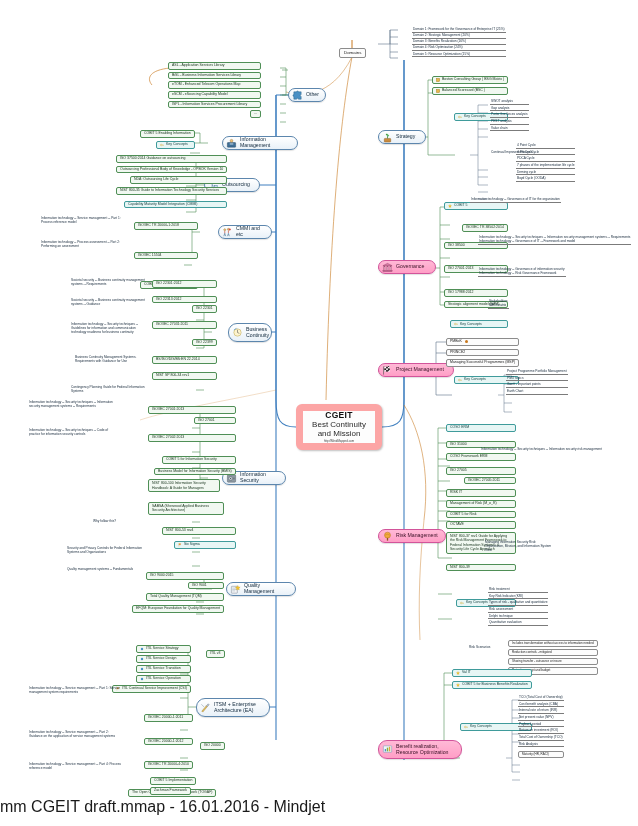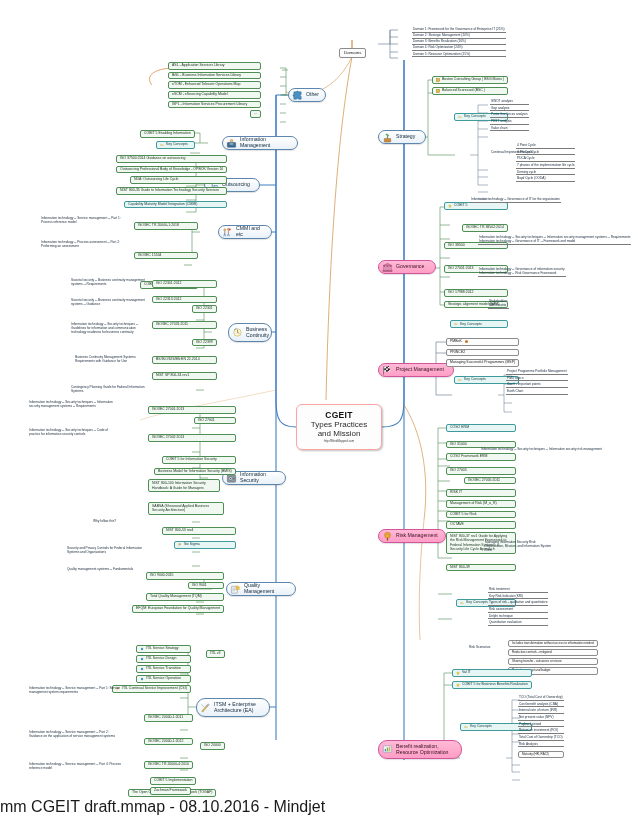--- a/index.html
+++ b/index.html
@@ -5,21 +5,21 @@
   html,body{margin:0;padding:0;background:#ffffff;}
   body{width:638px;height:826px;position:relative;overflow:hidden;
        font-family:"Liberation Sans","DejaVu Sans",sans-serif;color:#1a1a1a;}
   .canvas{position:absolute;left:0;top:0;width:638px;height:826px;}
   svg.links{position:absolute;left:0;top:0;width:638px;height:826px;pointer-events:none;}
 
   
   .node{position:absolute;box-sizing:border-box;line-height:1.05;}
 
   
-  .central{left:296px;top:404px;width:86px;height:46px;border:1px solid #fca5a5;
+  .central{left:296px;top:404px;width:86px;height:46px;border:7px solid #fca5a5;
            border-radius:6px;background:#fdfdfd;box-shadow:1px 1px 2px rgba(0,0,0,.25);
            display:flex;flex-direction:column;align-items:center;justify-content:center;}
   .central .t1{font-size:8.5px;font-weight:bold;letter-spacing:.3px;color:#111;}
   .central .t2{font-size:8px;color:#2b2b2b;text-align:center;line-height:1.18;}
   .central .t3{font-size:2.9px;color:#444;margin-top:1px;}
 
   
   .main{border-radius:9px;display:flex;align-items:center;padding:0 5px 0 3px;
         box-sizing:border-box;font-size:5.2px;min-height:14px;}
   .main .ic{width:11px;height:11px;margin-right:3px;flex:0 0 auto;display:block;}
@@ -108,21 +108,21 @@
     <path d="M204 185 L196 185 L196 160 L186 160 M196 172 L186 172 M196 186 L186 186 M196 200 L186 200 M196 212 L186 212 M196 185 L196 212" stroke="#4f8f56" fill="none" stroke-width=".6"></path>
     <path d="M200 232 L192 232 L192 228 L184 228 M192 232 L192 255 L184 255 M192 265 L184 265" stroke="#4f8f56" fill="none" stroke-width=".6"></path>
     <path d="M212 332 L204 332 L204 285 L196 285 M204 300 L196 300 M204 310 L196 310 M204 320 L196 320 M204 332 L204 348 L196 348 M204 360 L196 360 M204 375 L196 375 M204 390 L196 390" stroke="#4f8f56" fill="none" stroke-width=".6"></path>
     <path d="M208 478 L200 478 L200 412 L192 412 M200 428 L192 428 M200 440 L192 440 M200 452 L192 452 M200 468 L192 468 M200 478 L200 490 L192 490 M200 505 L192 505 M200 522 L192 522 M200 538 L192 538 M200 552 L192 552 M200 566 L192 566" stroke="#4f8f56" fill="none" stroke-width=".6"></path>
     <path d="M212 589 L204 589 L204 576 L196 576 M204 589 L196 589 M204 602 L196 602 M204 614 L196 614" stroke="#4f8f56" fill="none" stroke-width=".6"></path>
     <path d="M196 707 L188 707 L188 650 L180 650 M188 662 L180 662 M188 674 L180 674 M188 686 L180 686 M188 698 L180 698 M188 707 L188 718 L180 718 M188 730 L180 730 M188 742 L180 742 M188 758 L180 758 M188 770 L180 770 M188 782 L180 782" stroke="#4f8f56" fill="none" stroke-width=".6"></path>
   </svg>
 
   <div class="node central">
     <div class="t1">CGEIT</div>
-    <div class="t2">Types Practices</div>
+    <div class="t2">Best Continuity</div>
     <div class="t2">and Mission</div>
     <div class="t3">http://MindMapped.com</div>
   </div>
 
   <div class="node sec plain" style="left:339px;top:48px;font-size:4.4px;padding:1.5px 4px;">
     <span>Domains</span>
   </div>
   <div class="node" style="left:412px;top:28px;">
     <div class="uline">Domain 1: Framework for the Governance of Enterprise IT (25%)</div>
     <div class="uline" style="margin-top:1.5px">Domain 2: Strategic Management (20%)</div>
@@ -719,13 +719,13 @@
   </div>
   <div class="node" style="left:28px;top:762px;width:96px;">
     <div class="plainleaf multi">Information technology -- Service management -- Part 4: Process reference model</div>
   </div>
 
 </div>
 
 <div class="footer">
   <div class="line"></div>
 </div>
-<div class="footer txt">mm CGEIT draft.mmap -  08.10.2016  - Mindjet</div>
+<div class="footer txt">mm CGEIT draft.mmap -  16.01.2016  - Mindjet</div>
 
 </body></html>

